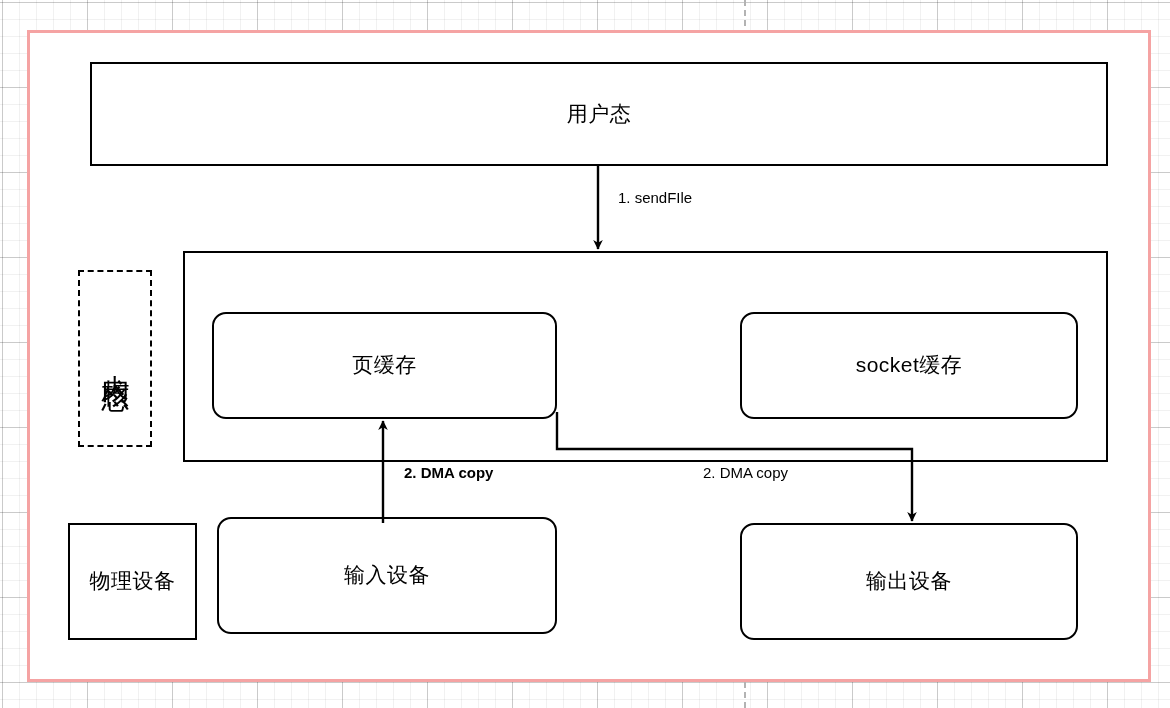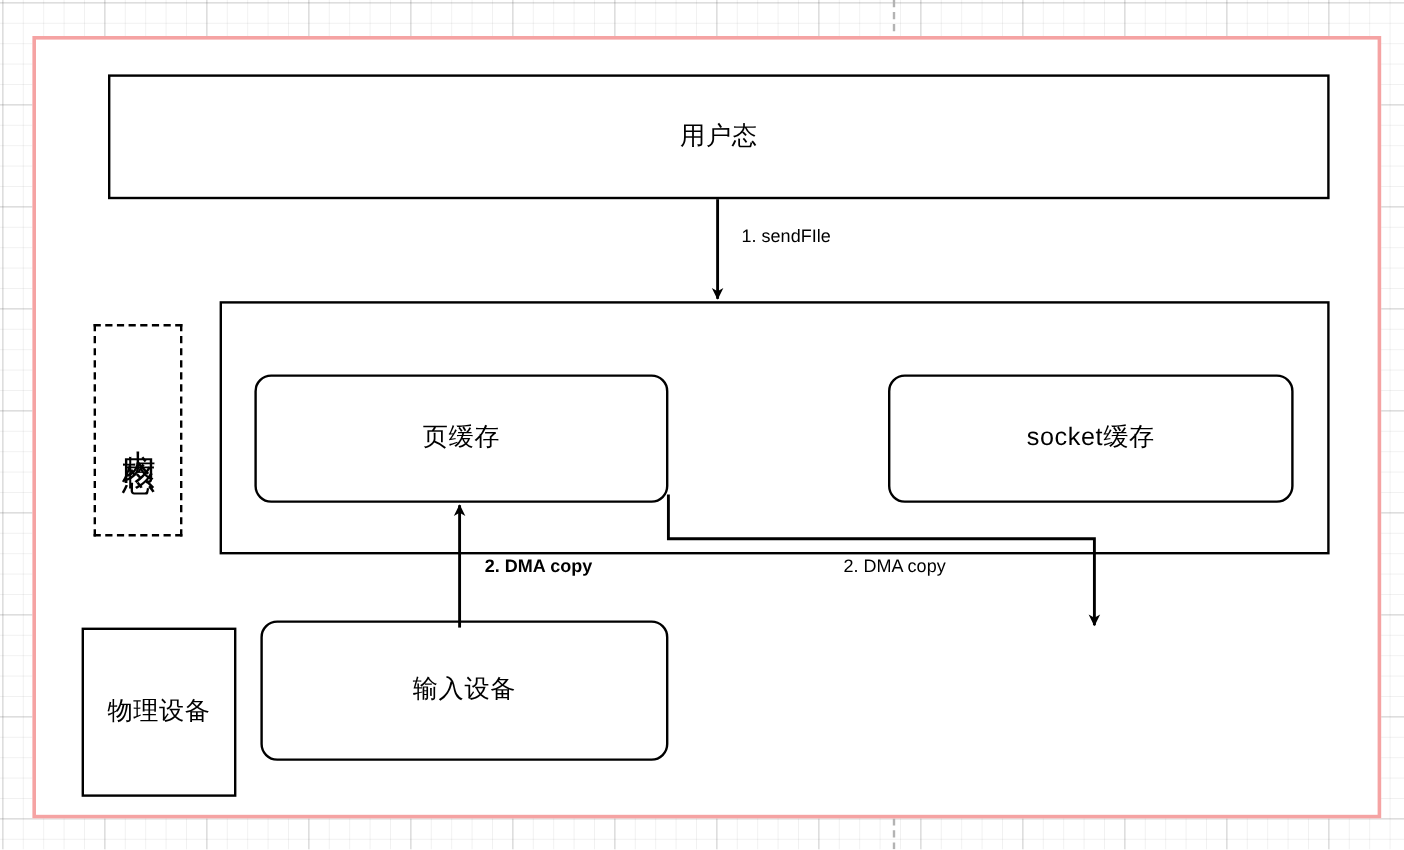--- a/index.html
+++ b/index.html
@@ -132,28 +132,31 @@
   </div>
 
   <div class="node rounded" style="left:740px; top:312px; width:338px; height:107px;">
     <span class="node-label">socket缓存</span>
   </div>
 
   <div class="node rounded" style="left:212px; top:312px; width:345px; height:107px;">
     <span class="node-label">页缓存</span>
   </div>
 
-  <div class="node plain" style="left:68px; top:523px; width:129px; height:141px;">
+  <div class="node plain" style="left:68px; top:523px; width:129px; height:117px;">
     <span class="node-label">物理设备</span>
   </div>
 
   <div class="node rounded" style="left:217px; top:517px; width:340px; height:117px;">
     <span class="node-label">输入设备</span>
   </div>
 
+  <div class="node rounded" style="left:740px; top:523px; width:338px; height:117px;">
+    <span class="node-label">输出设备</span>
+  </div>
 
   <svg class="edge-svg">
     <defs>
       <marker id="arrowDown" markerWidth="12" markerHeight="12" refX="5.2" refY="9.6" orient="0" markerUnits="userSpaceOnUse">
         <path d="M0.4,0.6 L5.2,10.4 L10,0.6 L5.2,3.4 Z" fill="#000000"></path>
       </marker>
       <marker id="arrowUp" markerWidth="12" markerHeight="12" refX="5.2" refY="9.6" orient="180" markerUnits="userSpaceOnUse">
         <path d="M0.4,0.6 L5.2,10.4 L10,0.6 L5.2,3.4 Z" fill="#000000"></path>
       </marker>
     </defs>

